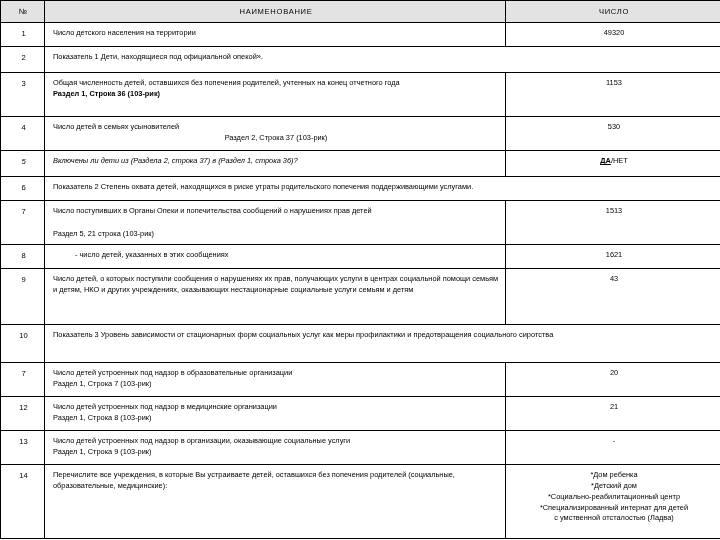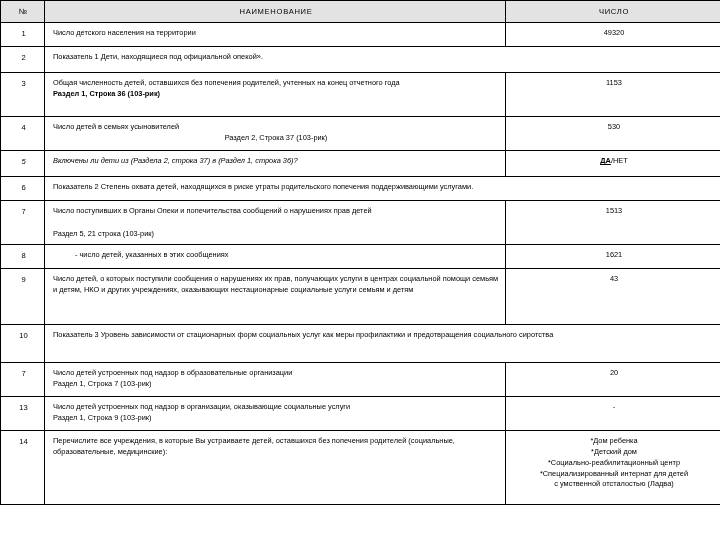--- a/index.html
+++ b/index.html
@@ -155,20 +155,28 @@
         </tr>
         <tr style="height: 34px;">
           <td class="num">7</td>
           <td class="name just">
             <span class="sub">Число детей устроенных под надзор в образовательные организации</span>
             <span class="sub" style="text-align: left;">Раздел 1, Строка 7 (103-рик)</span>
           </td>
           <td class="val">20</td>
         </tr>
         <tr style="height: 34px;">
+          <td class="num">12</td>
+          <td class="name just">
+            <span class="sub">Число детей устроенных под надзор в медицинские организации</span>
+            <span class="sub" style="text-align: left;">Раздел 1, Строка 8 (103-рик)</span>
+          </td>
+          <td class="val">21</td>
+        </tr>
+        <tr style="height: 34px;">
           <td class="num">13</td>
           <td class="name just">
             <span class="sub">Число детей устроенных под надзор в организации, оказывающие социальные услуги</span>
             <span class="sub" style="text-align: left;">Раздел 1, Строка 9 (103-рик)</span>
           </td>
           <td class="val">-</td>
         </tr>
         <tr style="height: 74px; padding-left: 24px;">
           <td class="num">14</td>
           <td class="name just">

